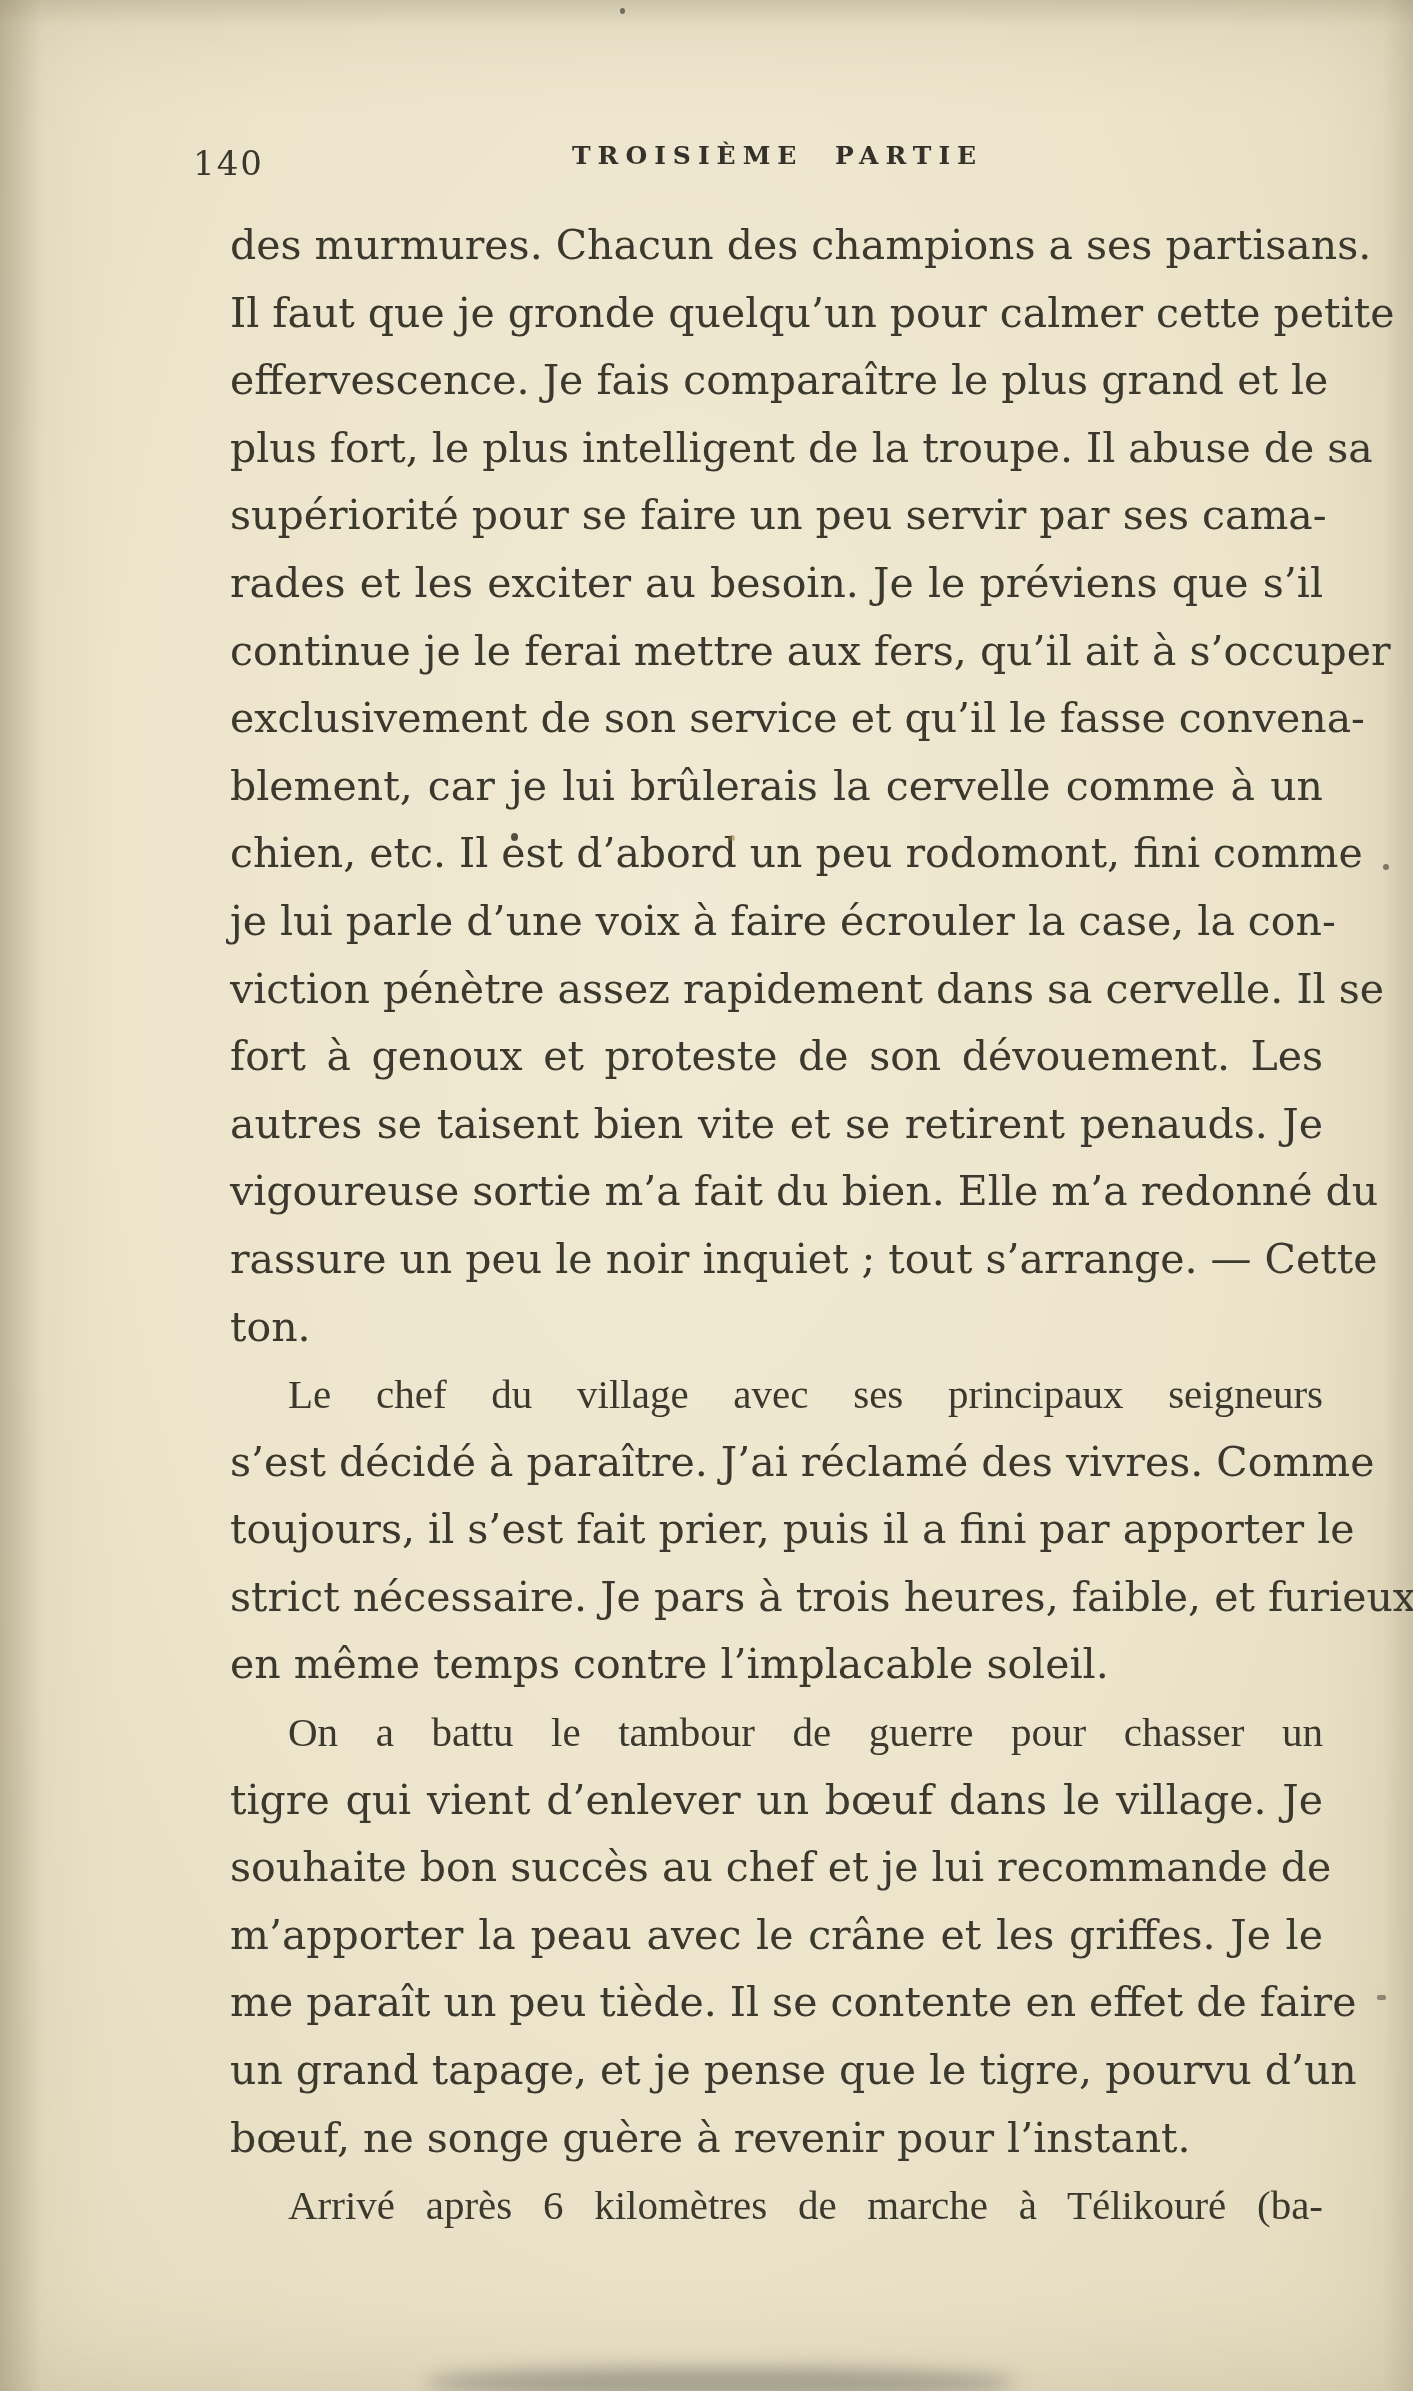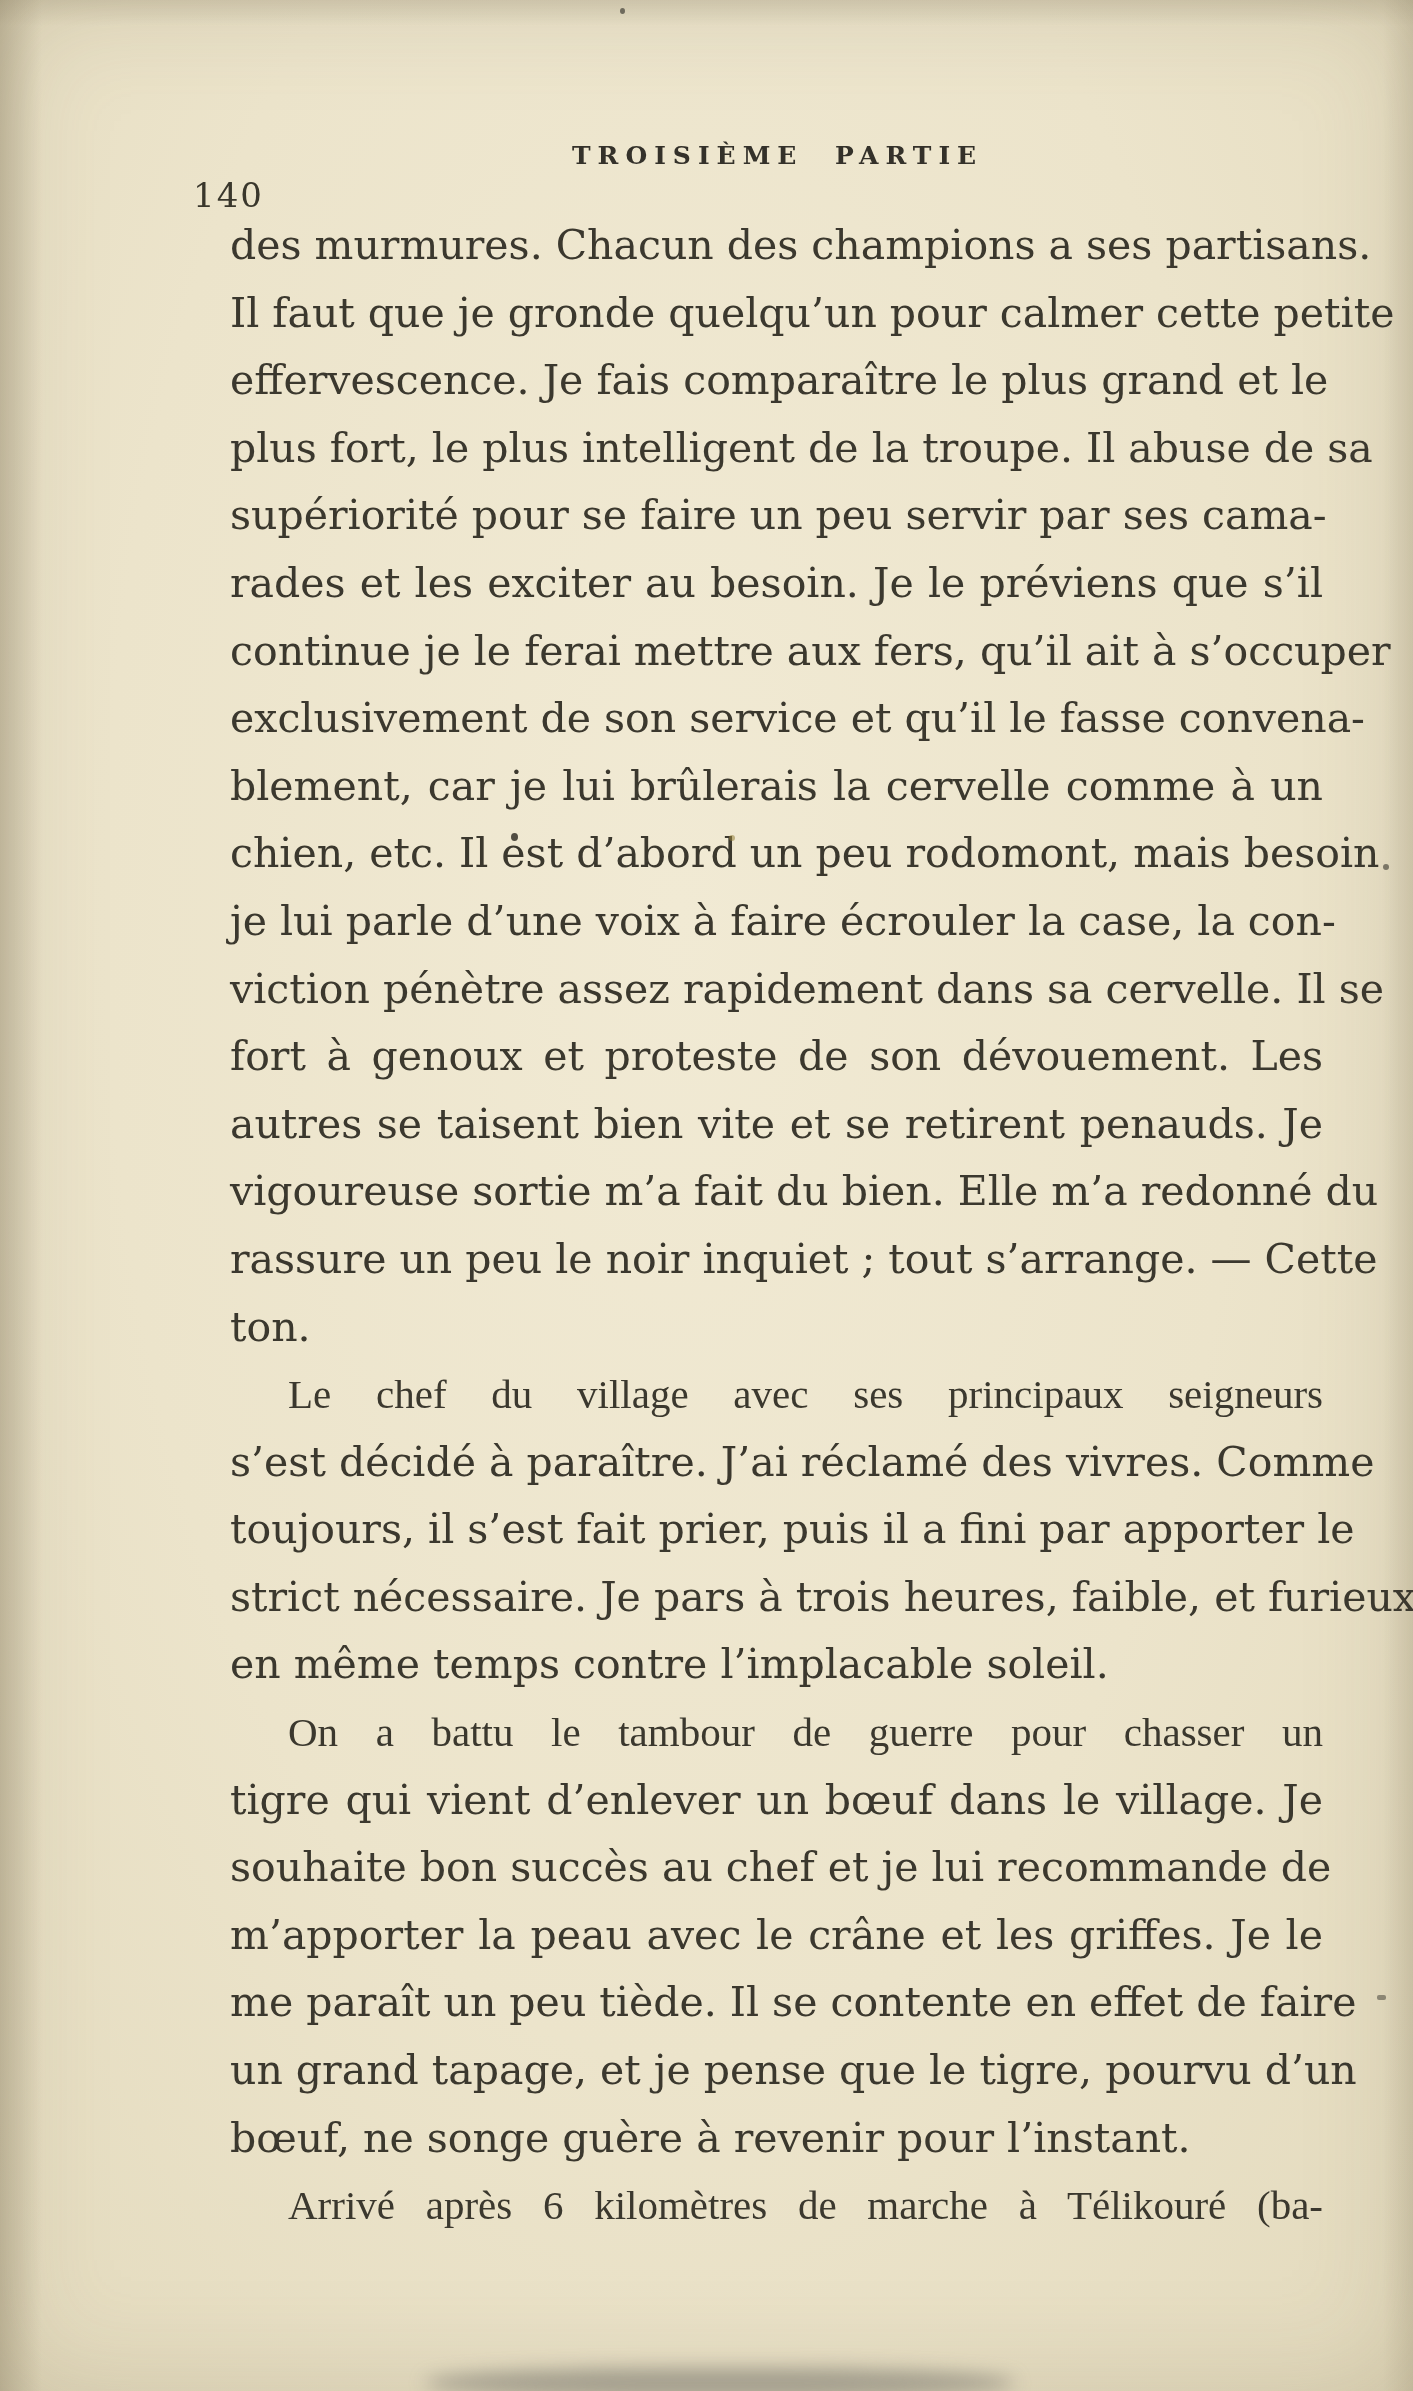--- a/index.html
+++ b/index.html
@@ -34,21 +34,20 @@
     background: linear-gradient(to left, rgba(120,108,80,0.16), rgba(120,108,80,0) 100%);
     pointer-events: none;
   }
   .page-number {
     position: absolute;
     left: 193px;
     top: 143px;
     font-size: 34px;
     letter-spacing: 2px;
     color: #3a372c;
-    margin-top: 32px;
   }
   .running-header {
     position: absolute;
     left: 572px;
     top: 141px;
     font-size: 25px;
     font-weight: 700;
     letter-spacing: 7px;
     word-spacing: 16px;
     color: #34312a;
@@ -113,21 +112,21 @@
   <div class="body-text">
     <div class="line">des murmures. Chacun des champions a ses partisans.</div>
     <div class="line">Il faut que je gronde quelqu’un pour calmer cette petite</div>
     <div class="line">effervescence. Je fais comparaître le plus grand et le</div>
     <div class="line">plus fort, le plus intelligent de la troupe. Il abuse de sa</div>
     <div class="line">supériorité pour se faire un peu servir par ses cama-</div>
     <div class="line">rades et les exciter au besoin. Je le préviens que s’il</div>
     <div class="line">continue je le ferai mettre aux fers, qu’il ait à s’occuper</div>
     <div class="line">exclusivement de son service et qu’il le fasse convena-</div>
     <div class="line">blement, car je lui brûlerais la cervelle comme à un</div>
-    <div class="line">chien, etc. Il est d’abord un peu rodomont, mais besoin</div>
+    <div class="line">chien, etc. Il est d’abord un peu rodomont, fini comme</div>
     <div class="line">je lui parle d’une voix à faire écrouler la case, la con-</div>
     <div class="line">viction pénètre assez rapidement dans sa cervelle. Il se</div>
     <div class="line">fort à genoux et proteste de son dévouement. Les</div>
     <div class="line">autres se taisent bien vite et se retirent penauds. Je</div>
     <div class="line">vigoureuse sortie m’a fait du bien. Elle m’a redonné du</div>
     <div class="line">rassure un peu le noir inquiet ; tout s’arrange. — Cette</div>
     <div class="line para-end">ton.</div>
     <div class="line indent">Le chef du village avec ses principaux seigneurs</div>
     <div class="line">s’est décidé à paraître. J’ai réclamé des vivres. Comme</div>
     <div class="line">toujours, il s’est fait prier, puis il a fini par apporter le</div>

